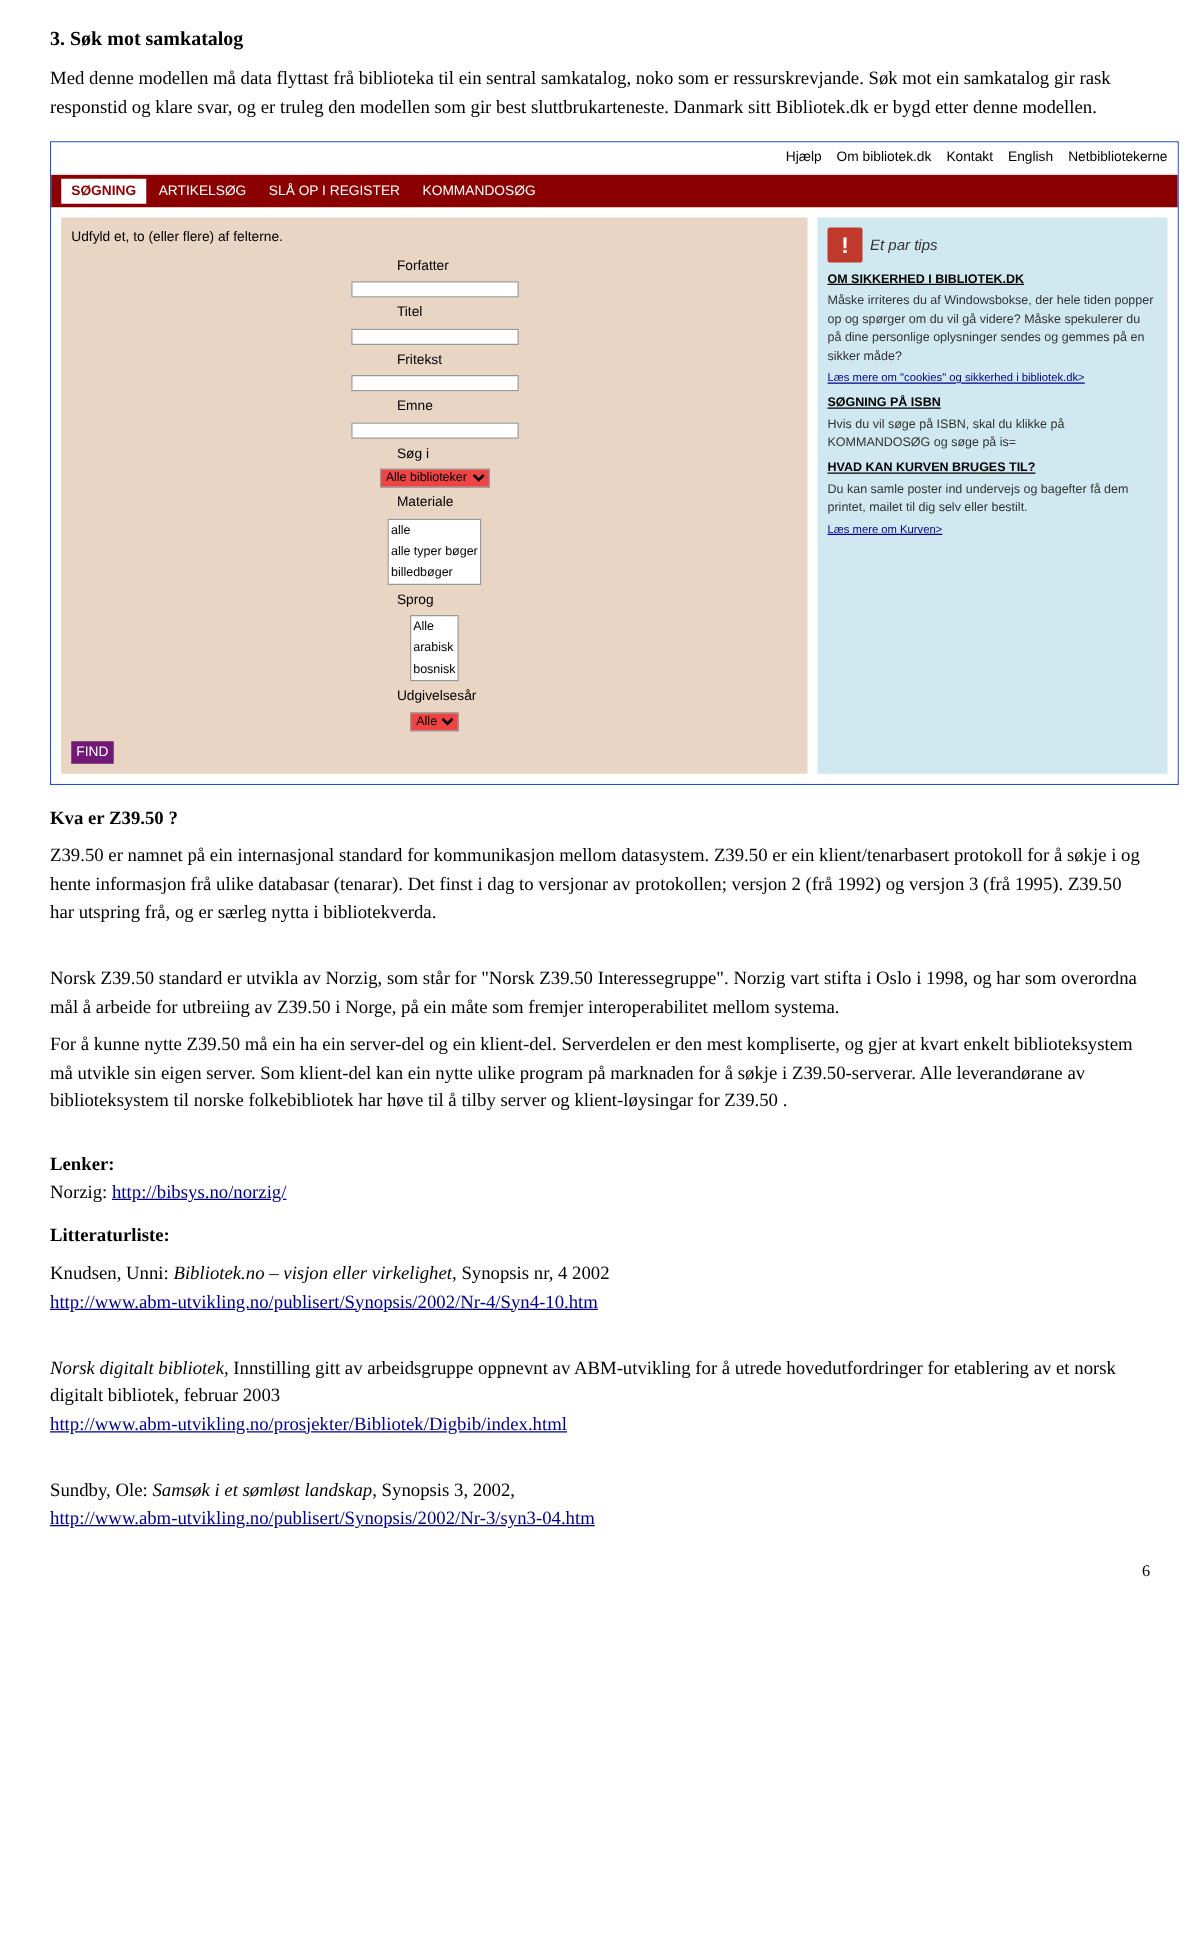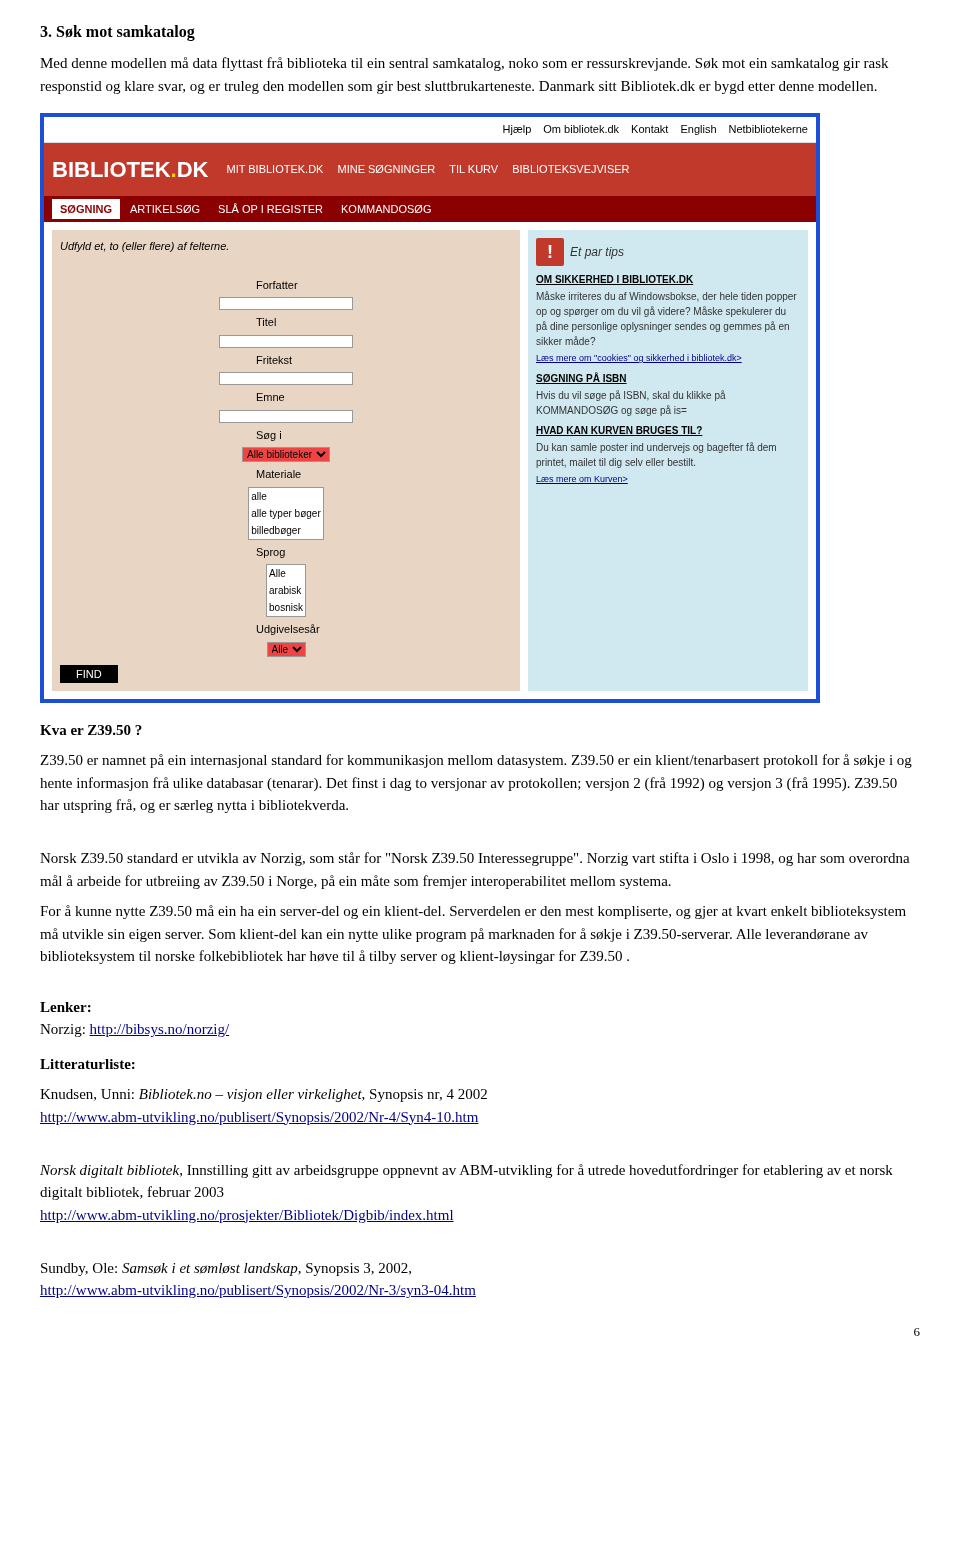--- a/index.html
+++ b/index.html
@@ -8,23 +8,23 @@
       font-size: 15px;
       color: #000;
       background: #fff;
       width: 960px;
       padding: 20px 40px 40px 40px;
       line-height: 1.5;
     }
     h3 { font-size: 16px; font-weight: bold; margin-bottom: 8px; }
     p { margin-bottom: 8px; }
     .bibliotek-screenshot {
-      border: 4px solid #1d4ed8;
+      border: 1px solid #1d4ed8;
       margin: 16px 0 16px 0;
-      width: 780px;
+      width: 903px;
       background: #fff;
       font-family: Arial, sans-serif;
       font-size: 11px;
     }
     .bib-top-nav {
       background: #fff;
       padding: 4px 8px;
       display: flex;
       align-items: center;
       gap: 12px;
@@ -83,22 +83,21 @@
       padding: 8px;
     }
     .bib-search-panel {
       flex: 1;
       background: #e8d5c4;
       padding: 8px;
       font-size: 11px;
     }
     .bib-search-title {
       font-size: 11px;
-      margin-bottom: 22px;
-      font-style: italic;
+      margin-bottom: 6px;
     }
     .bib-field-row {
       display: flex;
       align-items: center;
       margin-bottom: 4px;
       gap: 4px;
       flex-direction: column;
     }
     .bib-field-label {
       width: 60px;
@@ -128,24 +127,24 @@
     }
     .bib-listbox div { padding: 1px 2px; }
     .bib-radio-row {
       display: flex;
       align-items: center;
       gap: 6px;
       margin: 4px 0;
       font-size: 10px;
     }
     .bib-find-btn {
-      background: #000000;
+      background: #701a75;
       color: #fff;
       border: none;
-      padding: 3px 16px;
+      padding: 3px 4px;
       font-size: 11px;
       cursor: pointer;
       margin-top: 4px;
     }
     .bib-tips-panel {
       width: 280px;
       background: #d0e8f0;
       padding: 8px;
       margin-left: 8px;
       font-size: 10px;
@@ -208,31 +207,20 @@
 <div class="bibliotek-screenshot">
 
   <div class="bib-top-nav">
     <span>Hjælp</span>
     <span>Om bibliotek.dk</span>
     <span>Kontakt</span>
     <span>English</span>
     <span>Netbibliotekerne</span>
   </div>
 
-  <div class="bib-header">
-    <div class="bib-logo">
-      <span>BIBLIOTEK</span><span class="dot">.</span><span>DK</span>
-    </div>
-    <div class="bib-main-nav">
-      <span>MIT BIBLIOTEK.DK</span>
-      <span>MINE SØGNINGER</span>
-      <span>TIL KURV</span>
-      <span>BIBLIOTEKSVEJVISER</span>
-    </div>
-  </div>
 
   <div class="bib-sub-nav">
     <span class="active">SØGNING</span>
     <span>ARTIKELSØG</span>
     <span>SLÅ OP I REGISTER</span>
     <span>KOMMANDOSØG</span>
   </div>
 
   <div class="bib-body">
 

